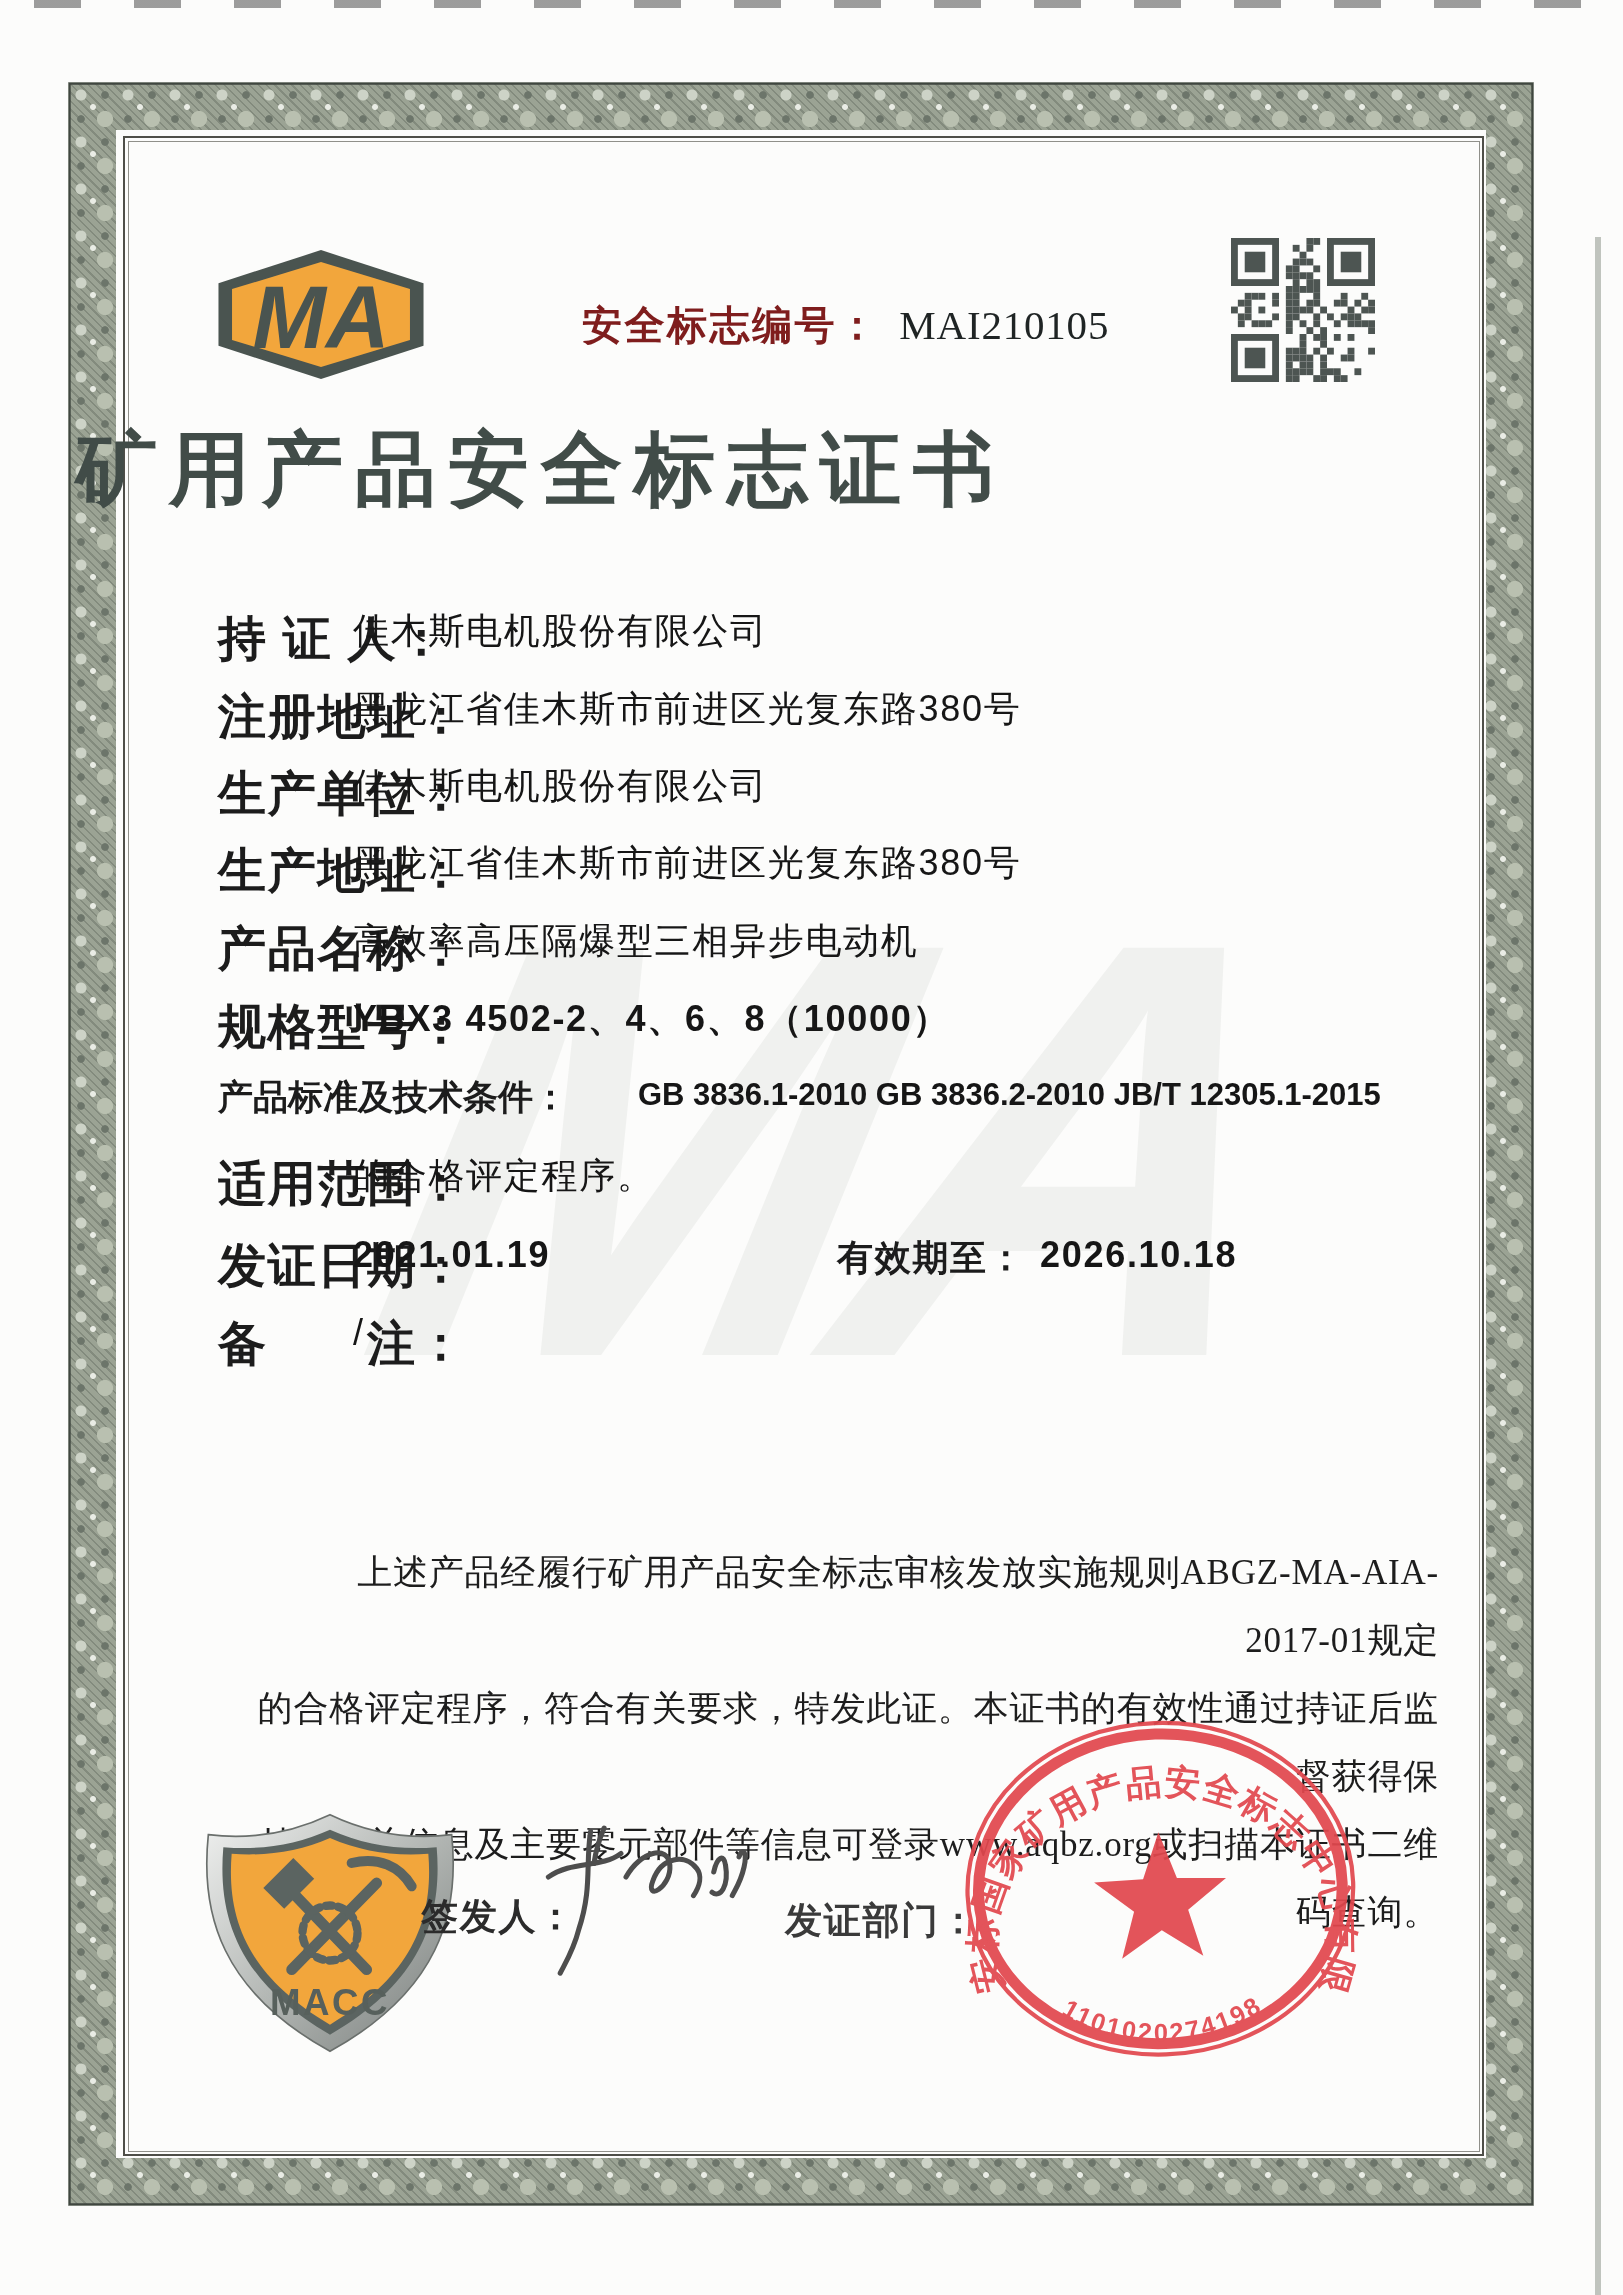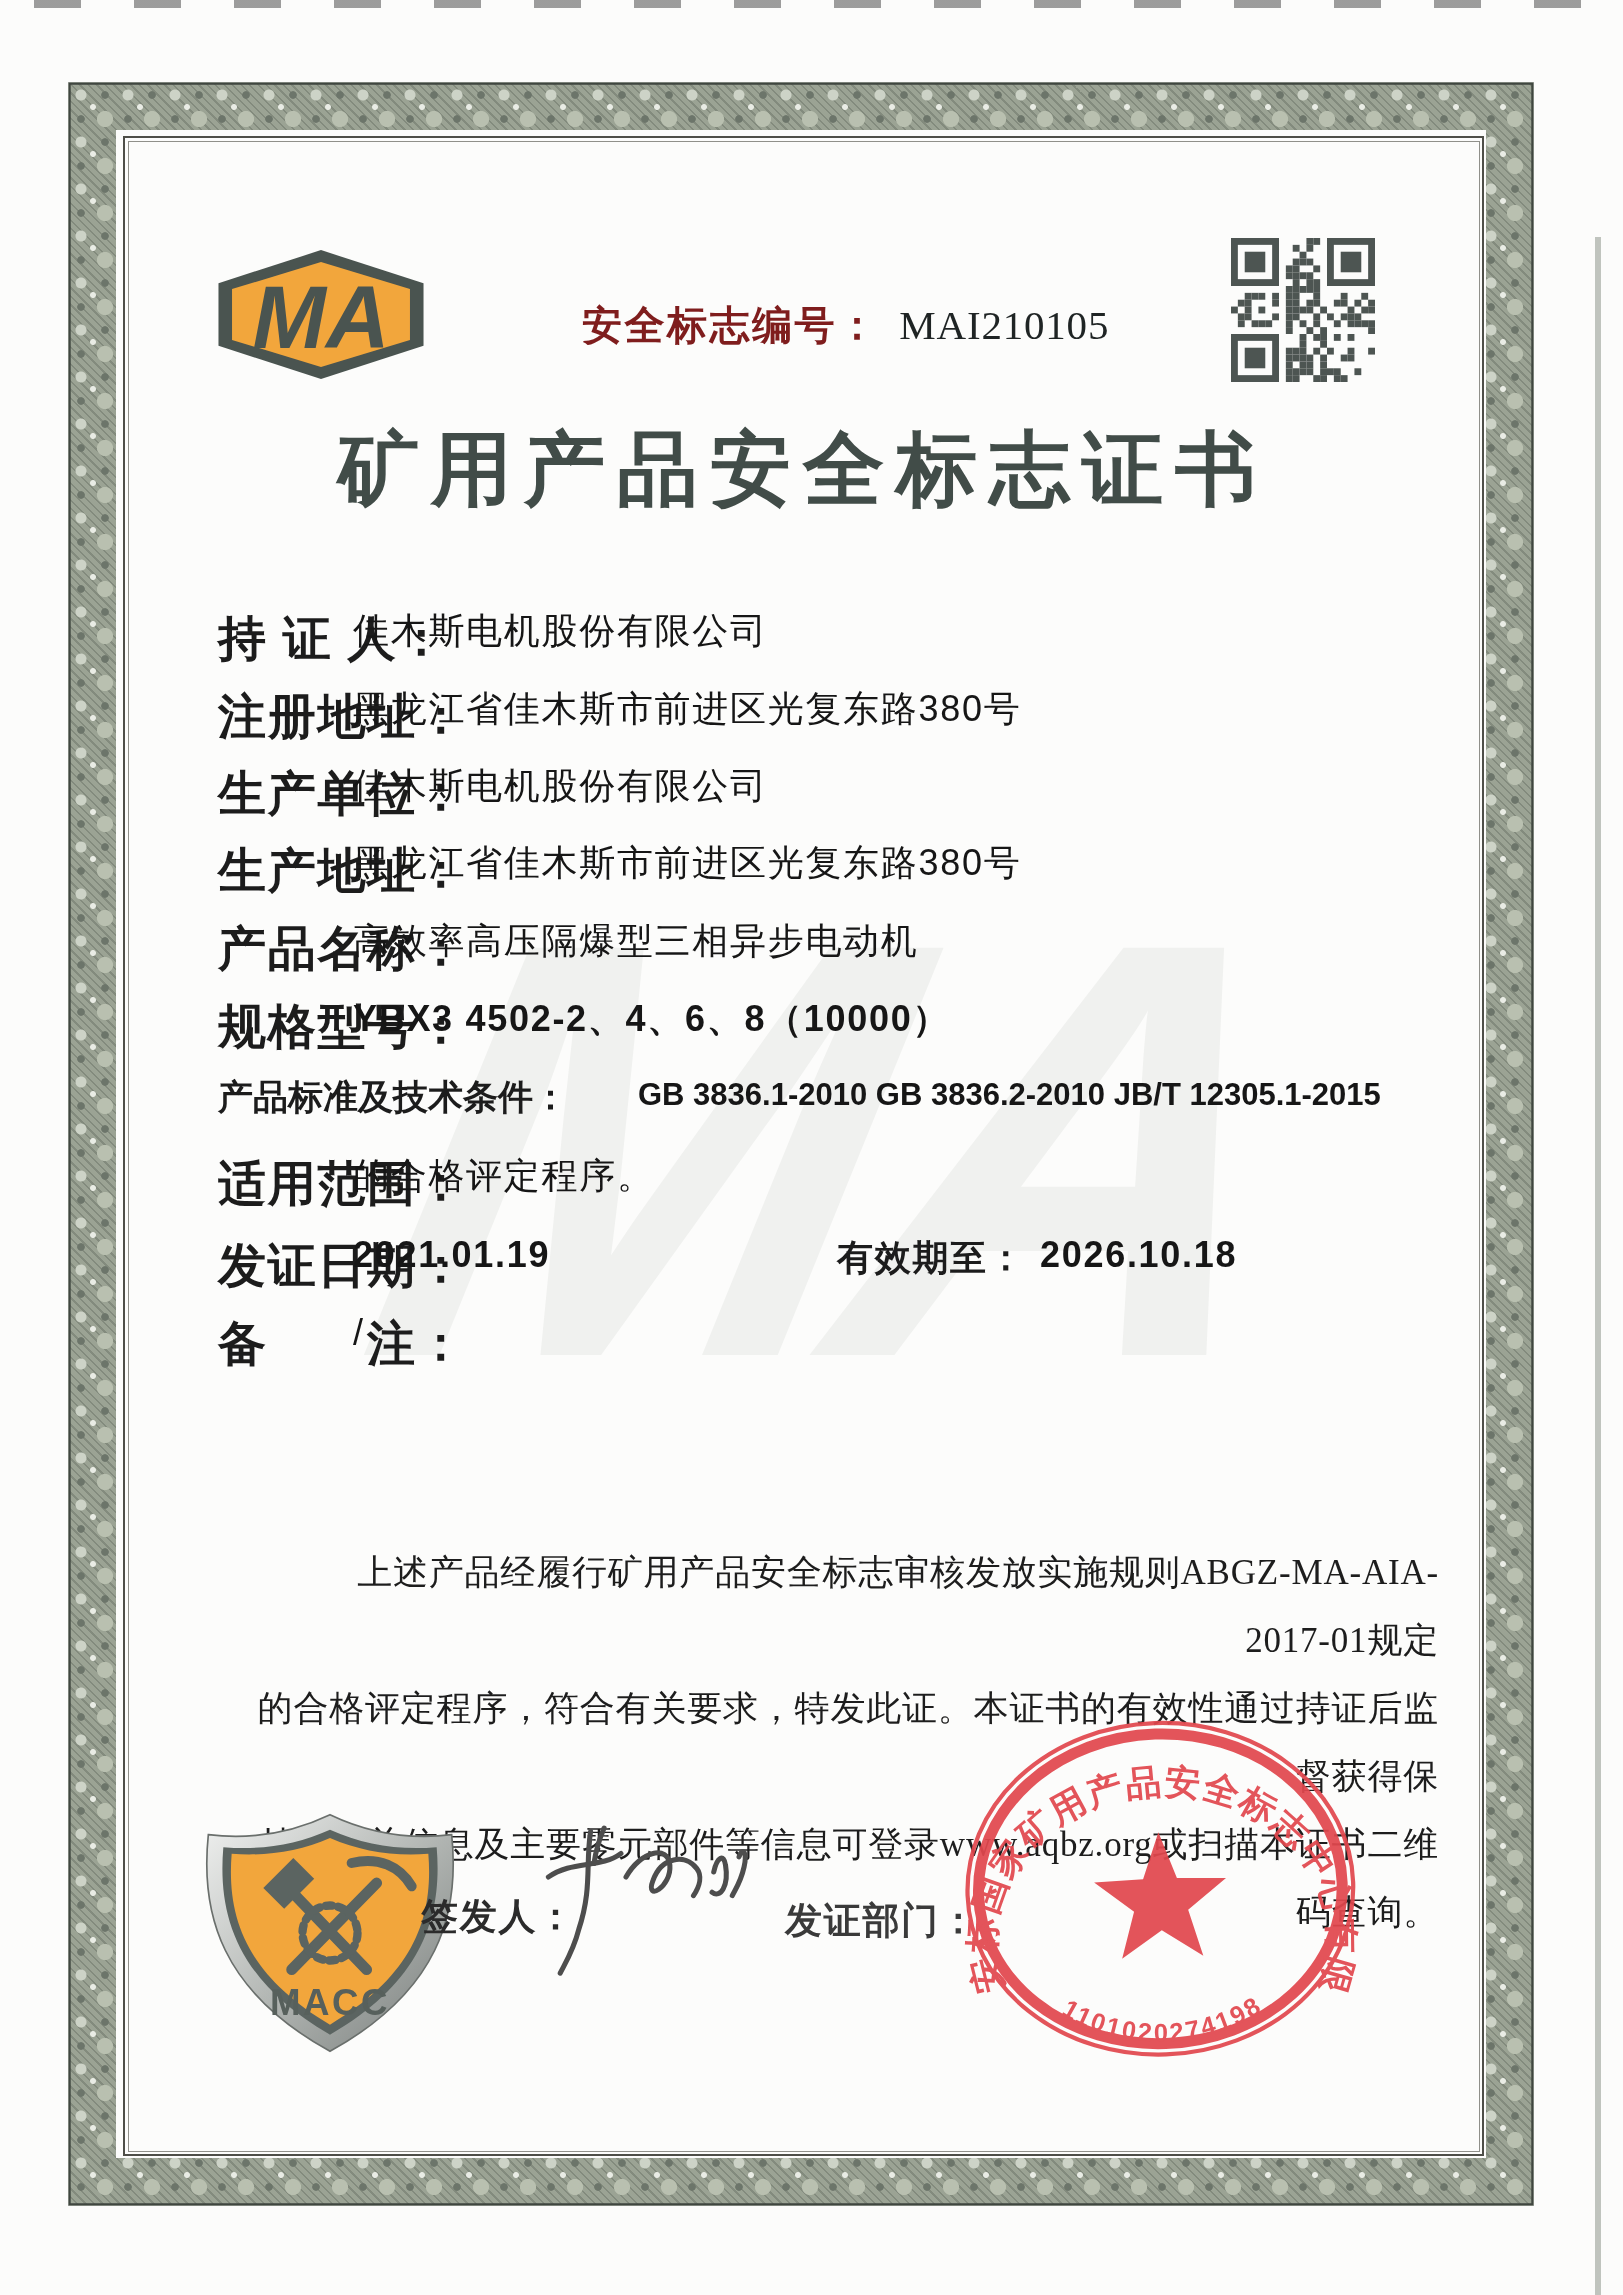--- a/index.html
+++ b/index.html
@@ -36,21 +36,21 @@
   }
   .content{position:absolute;inset:0;z-index:2;}
   
   .ma-badge{position:absolute;left:210px;top:245px;width:222px;height:139px;}
   .serial-line{position:absolute;left:582px;top:298px;white-space:nowrap;}
   .serial-label{font-size:40px;font-weight:700;color:#7f1d1d;letter-spacing:2.5px;}
   .serial-number{font-family:"Liberation Serif","DejaVu Serif",serif;font-size:41px;color:#1f2424;margin-left:16px;letter-spacing:0.8px;}
   .qr{position:absolute;left:1231px;top:238px;width:144px;height:144px;}
   
   .cert-title{
-    position:absolute;left:76px;top:416px;width:1454px;text-align:center;
+    position:absolute;left:76px;top:416px;width:1454px;text-align:left;
     font-family:"Liberation Serif","DejaVu Serif",serif;font-weight:700;
     font-size:81px;color:#414c48;letter-spacing:12px;white-space:nowrap;
   }
   
   .row{position:absolute;white-space:nowrap;}
   .row .lab{position:absolute;left:218px;font-size:48px;font-weight:700;color:#1c1c1c;letter-spacing:1.7px;}
   .row .val{position:absolute;left:353px;font-size:36px;font-weight:500;color:#161616;letter-spacing:1.7px;}
   .r0{top:607px}.r1{top:685px}.r2{top:762px}.r3{top:839px}.r4{top:917px}.r5{top:995px}
   .r6{top:1074px}.r7{top:1152px}
   .r6 .lab{font-size:35px;letter-spacing:0;}

